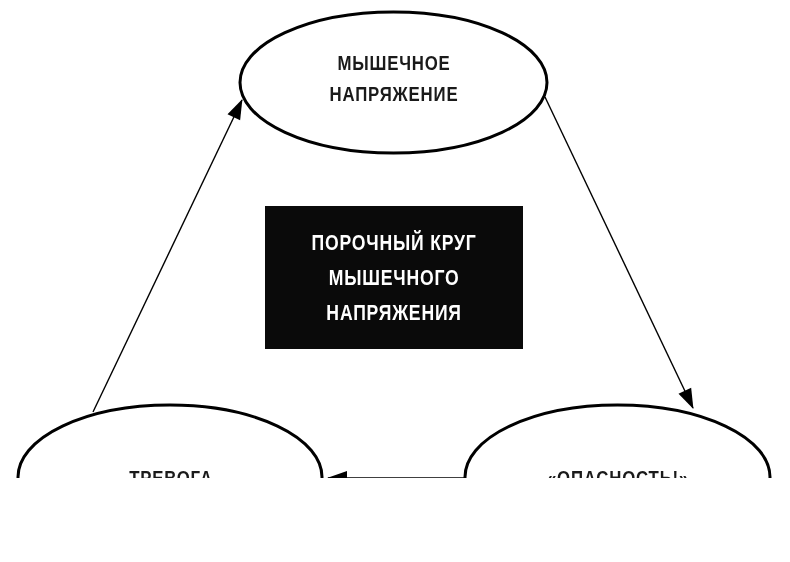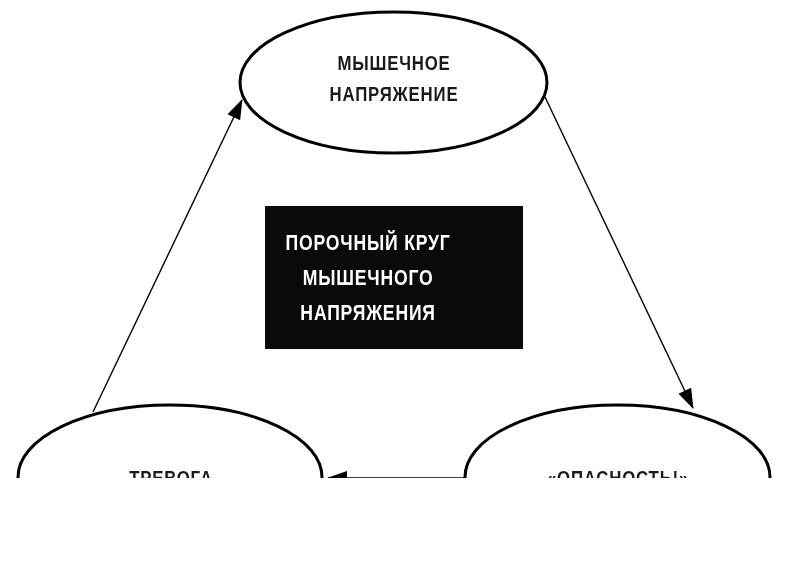--- a/index.html
+++ b/index.html
@@ -33,20 +33,21 @@
   }
   .center-box {
     position: absolute;
     left: 265px;
     top: 206px;
     width: 258px;
     height: 143px;
     background: #0a0a0a;
     display: flex;
     align-items: center;
+    justify-content: center;
   }
   .center-box .box-lines {
     transform: scaleX(0.8);
     text-align: center;
     color: #ffffff;
     font-size: 22px;
     font-weight: 700;
     letter-spacing: 1px;
     line-height: 35px;
     white-space: nowrap;

